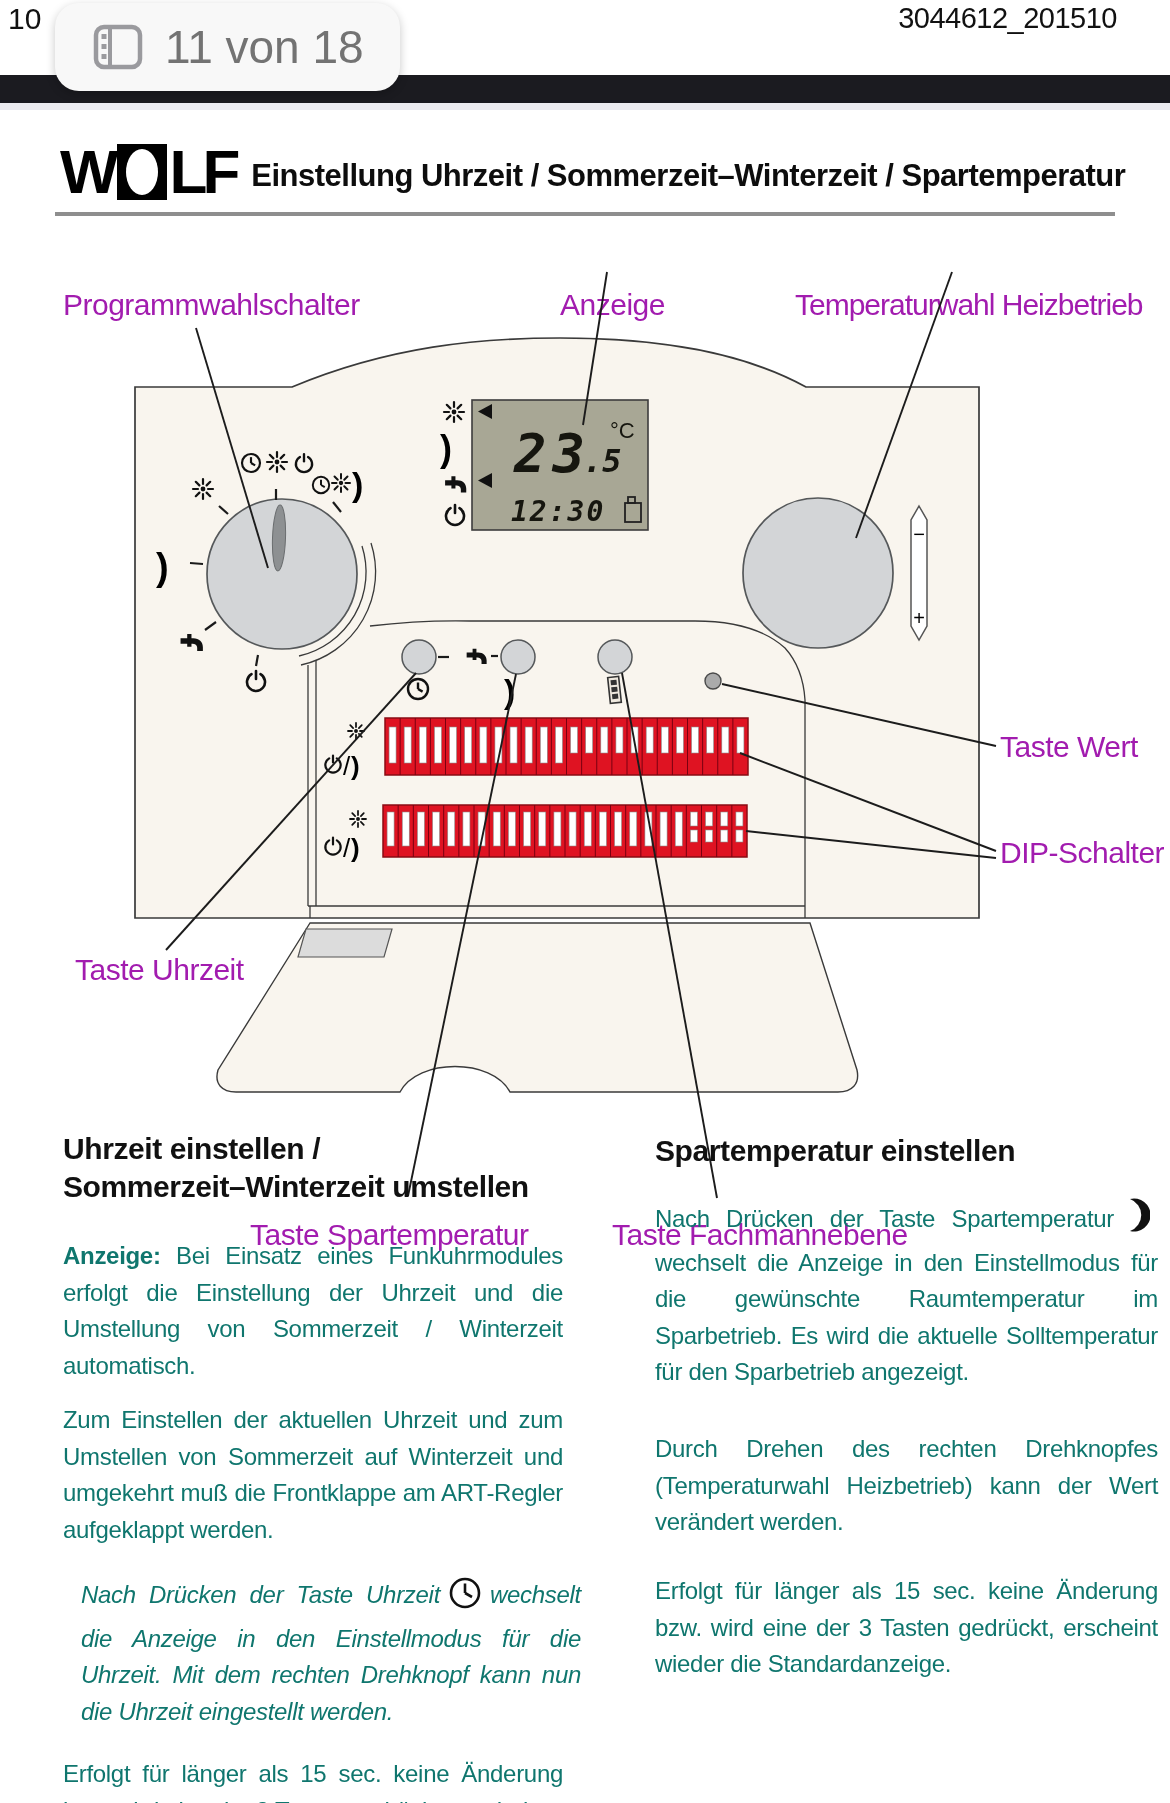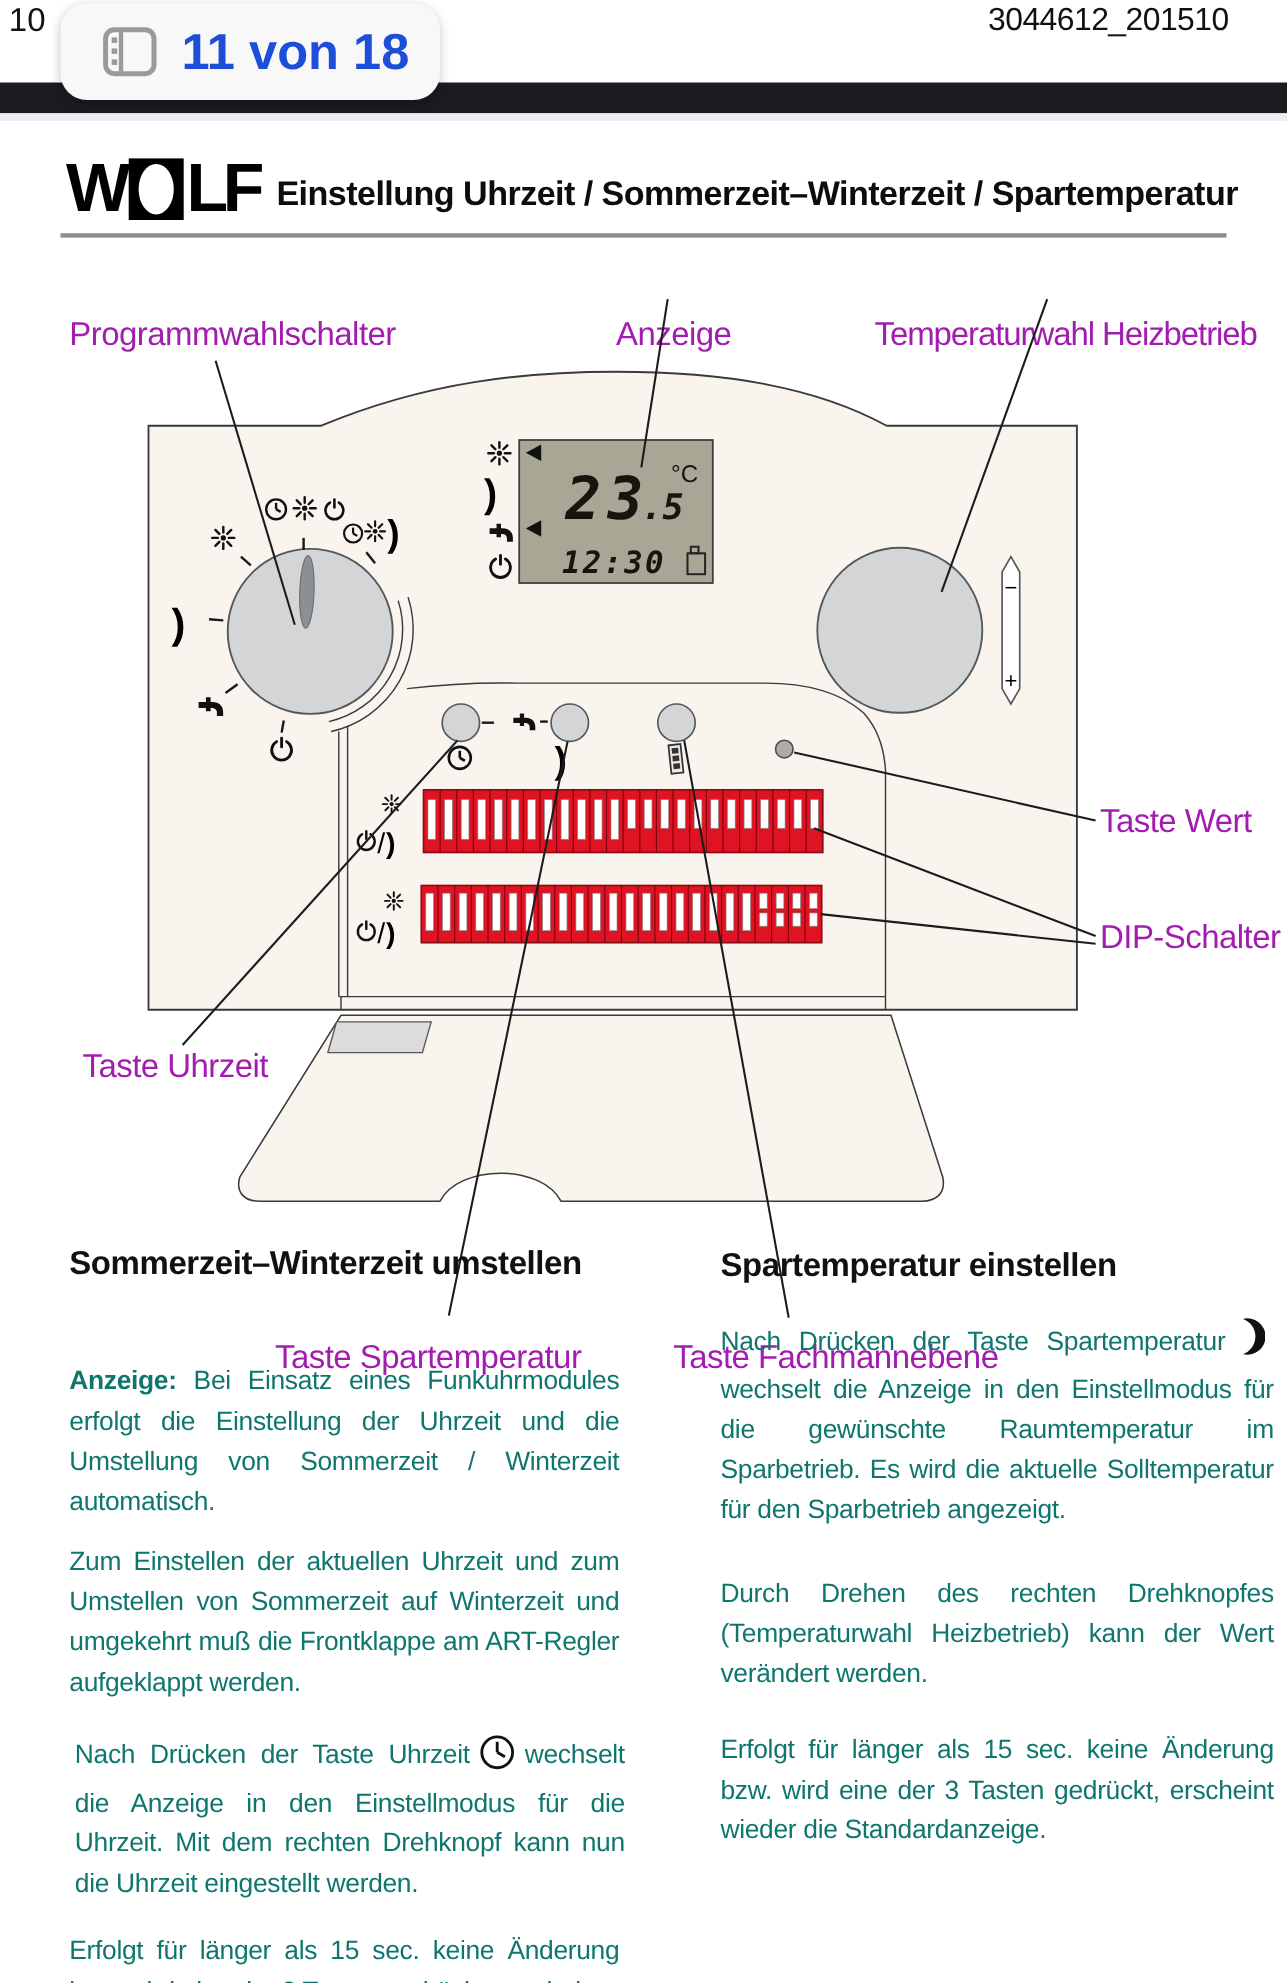--- a/index.html
+++ b/index.html
@@ -10,21 +10,21 @@
 
   
   .corner-num{left:8px;top:2px;font-size:30px;font-weight:500;}
   .doc-num{right:53px;top:2px;font-size:29px;font-weight:500;letter-spacing:-0.5px;}
   .black-bar{left:0;top:75px;width:1170px;height:28px;background:#1b1b20;}
   .gray-strip{left:0;top:103px;width:1170px;height:7px;background:#ececf1;}
 
   .page-badge{left:55px;top:3px;width:345px;height:88px;background:#f8f8f8;
     border-radius:24px;box-shadow:0 3px 10px rgba(0,0,0,.22);
     display:flex;align-items:center;gap:22px;padding-left:38px;box-sizing:border-box;z-index:5;}
-  .page-badge .txt{font-size:46px;font-weight:700;color:#1d4ed8;letter-spacing:0;}
+  .page-badge .txt{font-size:46px;font-weight:400;color:#737373;letter-spacing:0;}
 
   
   .logo-row{left:60px;top:144px;display:flex;align-items:flex-end;gap:16px;}
   .logo{display:flex;align-items:flex-end;font-weight:800;font-size:62px;line-height:56px;
         letter-spacing:-5px;color:#000;}
   .logo-o{display:inline-block;width:50px;height:56px;background:#000;margin:0 3px;position:relative;}
   .logo-o span{position:absolute;left:9px;top:5px;width:32px;height:46px;background:#fff;border-radius:50%;}
   .doc-title{font-size:31px;font-weight:600;letter-spacing:-0.5px;padding-bottom:6px;color:#0d0d0d;}
   .title-rule{left:55px;top:212px;width:1060px;height:4px;background:#8e8e8e;}
 
@@ -318,27 +318,28 @@
       <line x1="722" y1="684" x2="996" y2="746"></line>
       <line x1="740" y1="753" x2="996" y2="851"></line>
       <line x1="746" y1="831" x2="996" y2="858"></line>
       <line x1="416" y1="673" x2="166" y2="950"></line>
       <line x1="516" y1="674" x2="408" y2="1196"></line>
       <line x1="622" y1="673" x2="717" y2="1198"></line>
     </g>
   </svg>
 
   <div class="abs col-head" style="left:63px;top:1130px;width:520px;">
+    <div>Uhrzeit einstellen /</div>
     <div>Sommerzeit–Winterzeit umstellen</div>
   </div>
   <div class="abs para" style="left:63px;top:1238px;width:500px;">
     <b>Anzeige:</b><span> Bei Einsatz eines Funkuhrmodules erfolgt die Einstellung der Uhrzeit und die Umstellung von Sommerzeit / Winterzeit automatisch.</span>
   </div>
   <div class="abs para" style="left:63px;top:1402px;width:500px;">Zum Einstellen der aktuellen Uhrzeit und zum Umstellen von Sommerzeit auf Winterzeit und umgekehrt muß die Frontklappe am ART-Regler aufgeklappt werden.</div>
-  <div class="abs para" style="left:68px;top:1576px;width:500px;">
+  <div class="abs para" style="left:81px;top:1576px;width:500px;font-style:italic;">
     <span>Nach Drücken der Taste Uhrzeit</span><span class="inline-ico"><svg width="34" height="34" viewBox="0 0 34 34">
           <circle cx="17" cy="17" r="14" fill="none" stroke="#111" stroke-width="2.6"></circle>
           <line x1="17" y1="17" x2="17" y2="7.5" stroke="#111" stroke-width="2.6"></line>
           <line x1="17" y1="17" x2="24" y2="21" stroke="#111" stroke-width="2.6"></line>
         </svg></span><span>wechselt die Anzeige in den Einstellmodus für die Uhrzeit. Mit dem rechten Drehknopf kann nun die Uhrzeit eingestellt werden.</span>
   </div>
   <div class="abs para" style="left:63px;top:1756px;width:500px;">Erfolgt für länger als 15 sec. keine Änderung bzw. wird eine der 3 Tasten gedrückt, erscheint</div>
 
   <div class="abs col-head" style="left:655px;top:1132px;width:520px;">Spartemperatur einstellen</div>
   <div class="abs para" style="left:655px;top:1196px;width:503px;">

